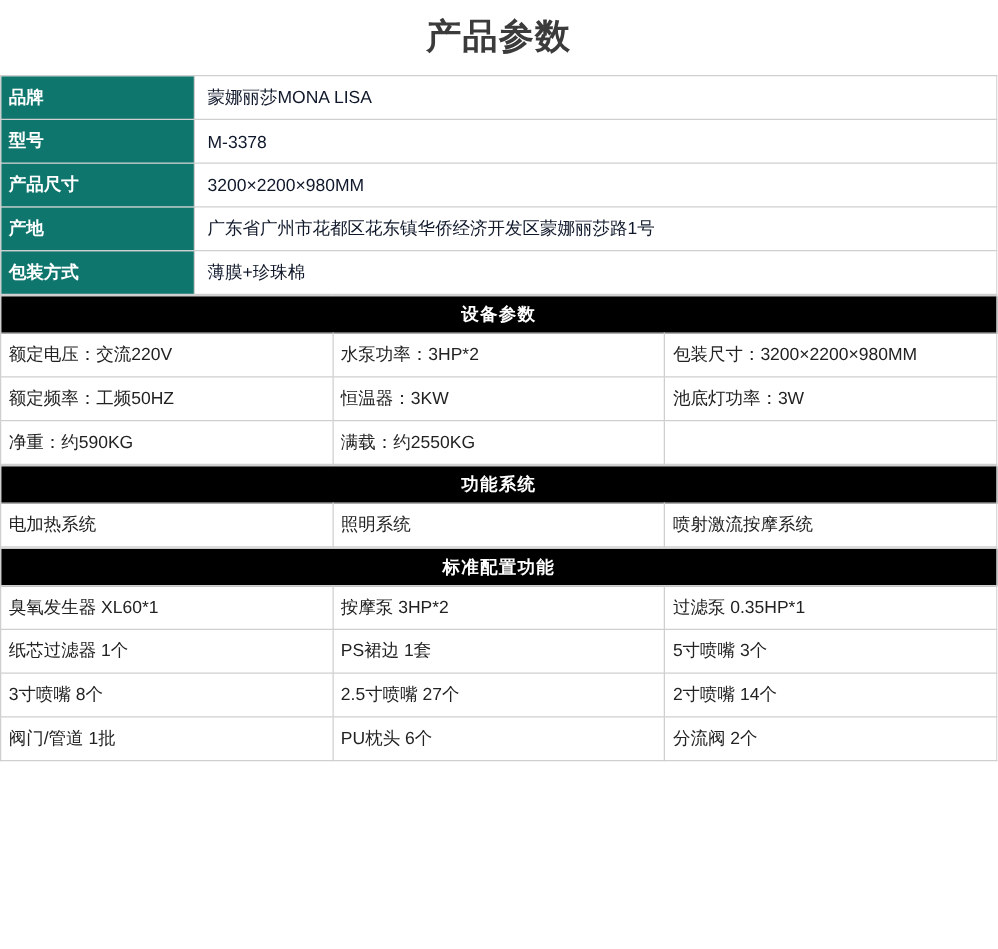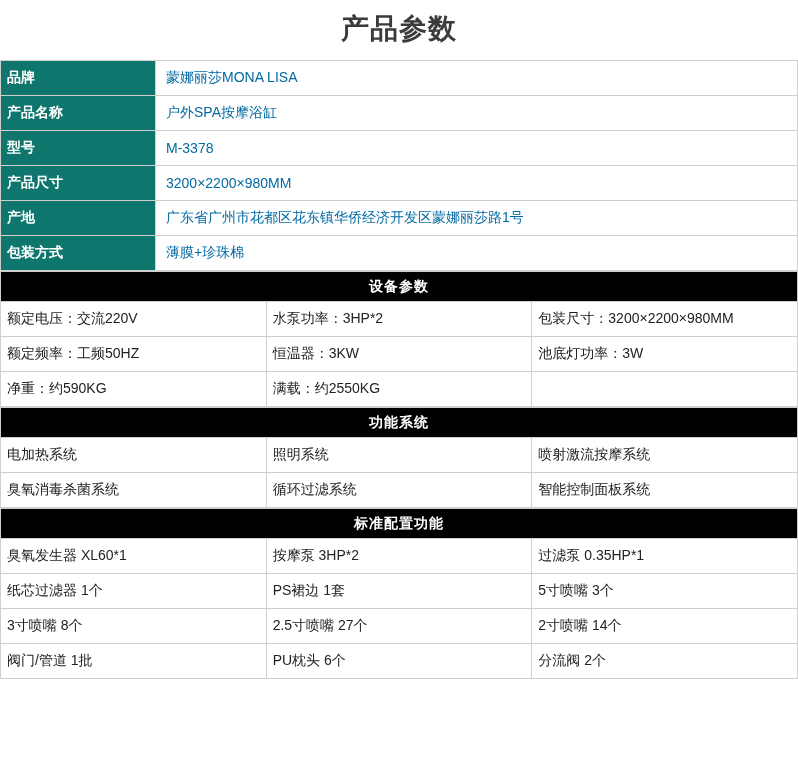--- a/index.html
+++ b/index.html
@@ -41,21 +41,21 @@
     height: 35px;
   }
   td.label {
     background: #0f766e;
     color: #ffffff;
     font-weight: bold;
     width: 155px;
     padding-left: 6px;
   }
   td.value {
-    color: #0369a1;
+    color: #0f172a;
     padding-left: 10px;
     border-radius: 10px;
   }
   tr.section td {
     background: #000000;
     color: #ffffff;
     font-weight: bold;
     text-align: center;
     font-size: 14px;
     letter-spacing: 1px;
@@ -75,24 +75,20 @@
 
 <div class="sheet">
 
   <div class="title">产品参数</div>
 
   <table>
     <tbody>
       <tr>
         <td class="label">品牌</td>
         <td class="value">蒙娜丽莎MONA LISA</td>
-      </tr>
-      <tr>
-        <td class="label">产品名称</td>
-        <td class="value">户外SPA按摩浴缸</td>
       </tr>
       <tr>
         <td class="label">型号</td>
         <td class="value">M-3378</td>
       </tr>
       <tr>
         <td class="label">产品尺寸</td>
         <td class="value">3200×2200×980MM</td>
       </tr>
       <tr>
@@ -132,25 +128,20 @@
   <table>
     <tbody>
       <tr class="section">
         <td colspan="3">功能系统</td>
       </tr>
       <tr>
         <td class="cell col1">电加热系统</td>
         <td class="cell col2">照明系统</td>
         <td class="cell col3">喷射激流按摩系统</td>
       </tr>
-      <tr>
-        <td class="cell col1">臭氧消毒杀菌系统</td>
-        <td class="cell col2">循环过滤系统</td>
-        <td class="cell col3">智能控制面板系统</td>
-      </tr>
     </tbody>
   </table>
 
   <table>
     <tbody>
       <tr class="section">
         <td colspan="3">标准配置功能</td>
       </tr>
       <tr>
         <td class="cell col1">臭氧发生器 XL60*1</td>

